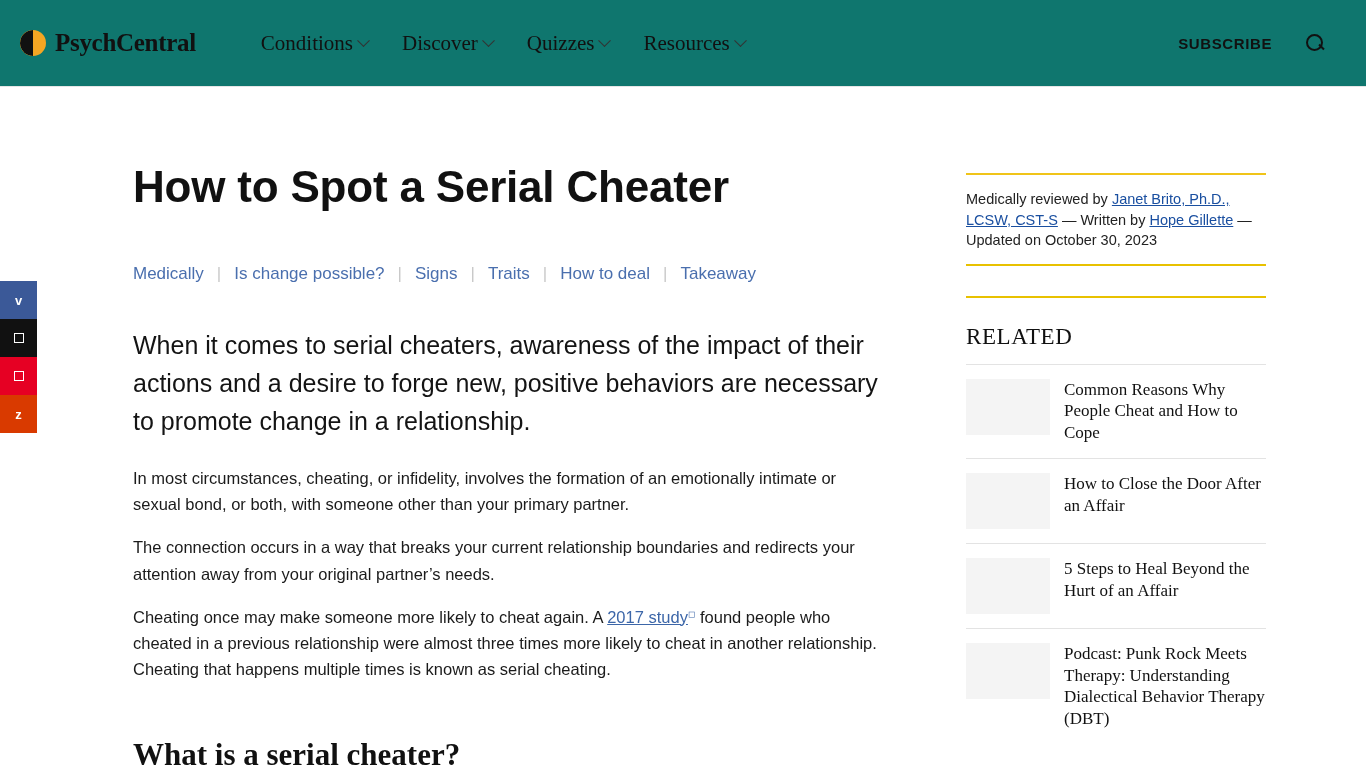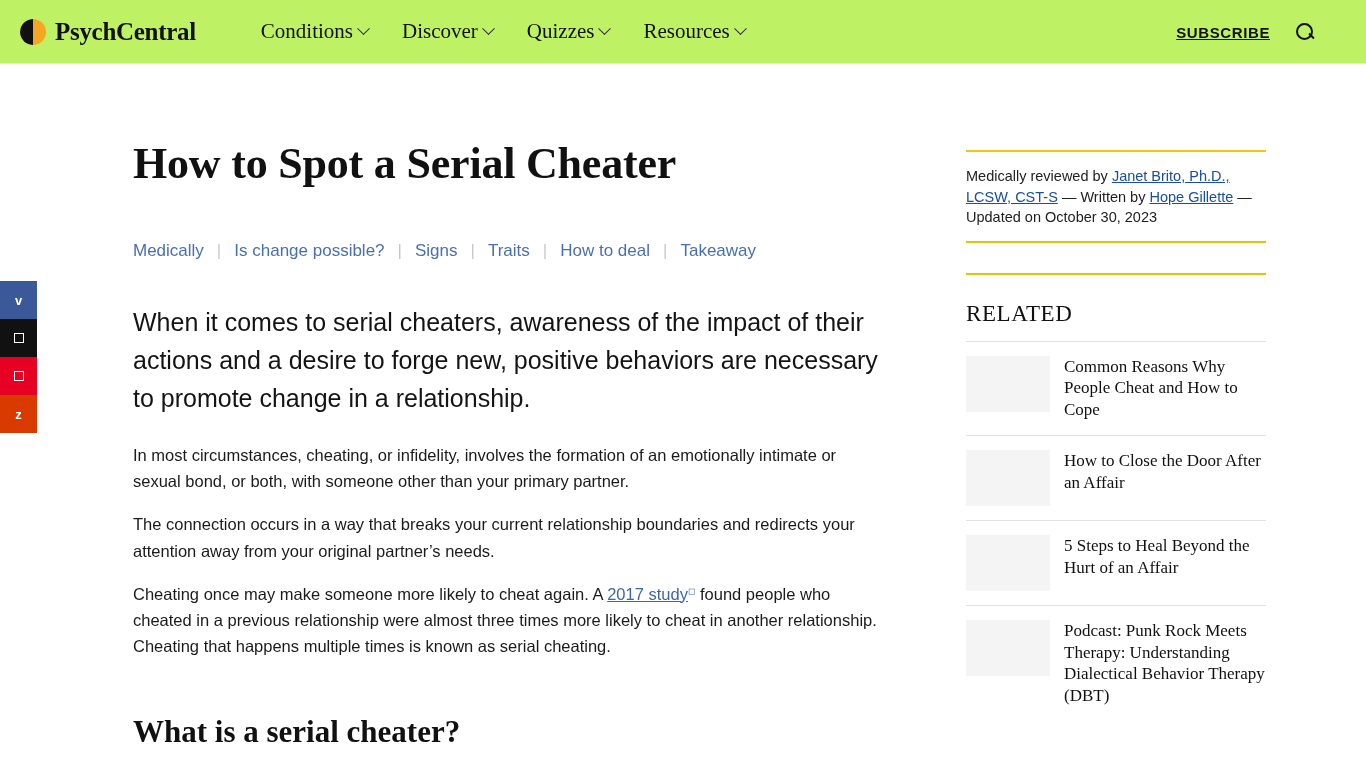--- a/index.html
+++ b/index.html
@@ -7,27 +7,27 @@
     margin: 0; padding: 0;
     width: 1366px; height: 768px;
     background: #ffffff;
     font-family: "Liberation Sans", sans-serif;
     color: #121212;
     overflow: hidden;
   }
 
   
   .site-header {
-    height: 64px;
+    height: 87px;
     border-bottom: 1px solid #e6e6e6;
     display: flex;
     align-items: center;
-    padding: 0 18px 0 18px;
+    padding: 0 8px 0 18px;
     position: relative;
-    background: #bef264;
+    background: #0f766e;
   }
   .logo-wrap {
     display: flex;
     align-items: center;
     gap: 9px;
     margin-left: 2px;
   }
   .logo-mark {
     width: 26px; height: 26px;
     border-radius: 50%;
@@ -71,23 +71,22 @@
     display: inline-block;
     width: 9px; height: 9px;
     border-right: 1.6px solid #333;
     border-bottom: 1.6px solid #333;
     transform: rotate(45deg) translate(-2px,-2px);
   }
   .header-right {
     margin-left: auto;
     display: flex;
     align-items: flex-end;
-    gap: 26px;
+    gap: 34px;
     padding-right: 34px;
-    text-decoration: underline;
   }
   .subscribe {
     font-size: 15px;
     letter-spacing: 0.6px;
     font-weight: 600;
     color: #111;
     cursor: pointer;
     white-space: nowrap;
   }
   .search-icon {
@@ -147,21 +146,21 @@
     position: relative;
     display: flex;
     padding-top: 0;
   }
   .article {
     width: 800px;
     margin-left: 133px;
     padding-top: 24px;
   }
   .title {
-    font-family: Liberation Serif, serif;
+    font-family: Liberation Sans, sans-serif;
     font-size: 44px;
     line-height: 1.16;
     font-weight: bold;
     margin: 50px 0 0 0;
     letter-spacing: -0.2px;
     color: #111;
   }
 
   .jumplinks {
     display: flex;

